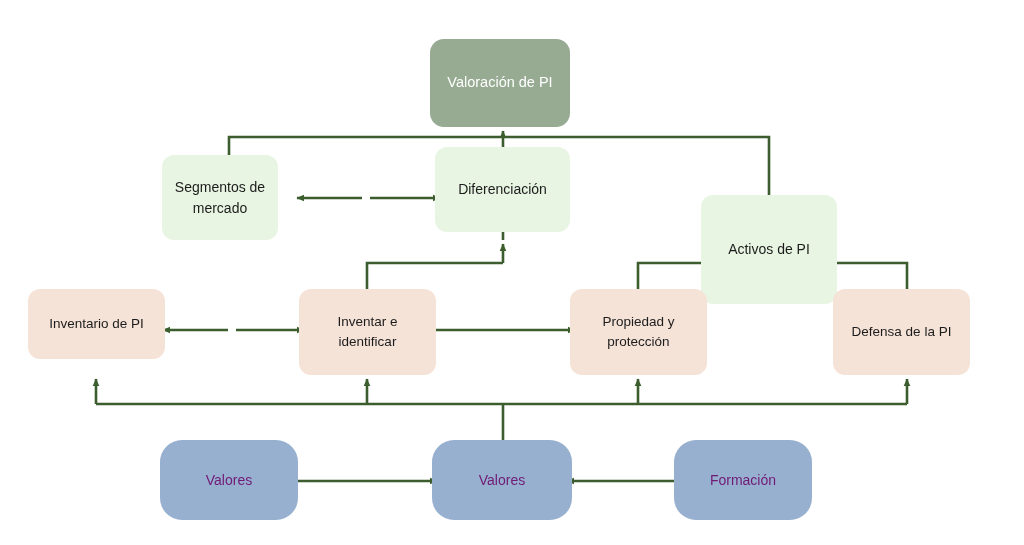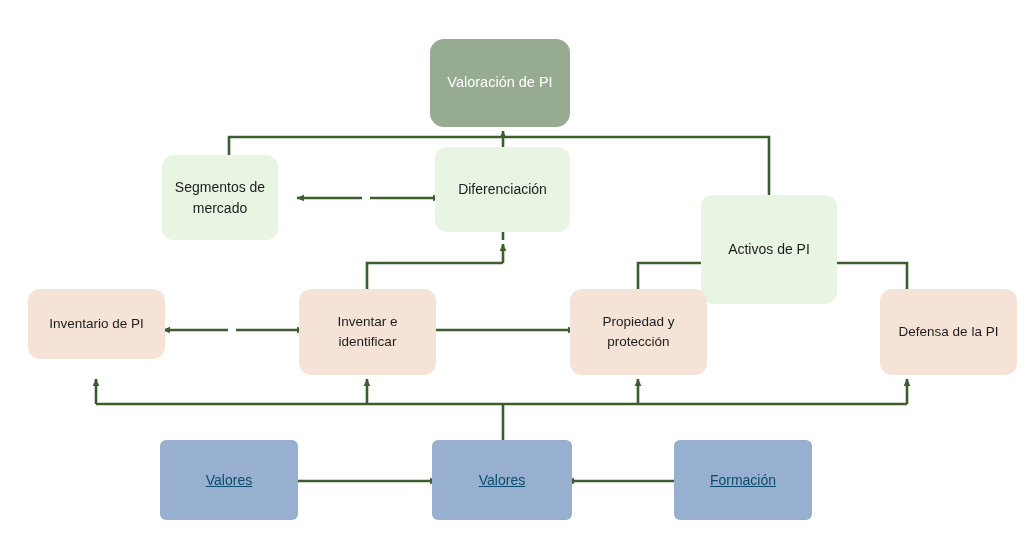--- a/index.html
+++ b/index.html
@@ -46,24 +46,23 @@
     color: #1c1c1c;
     font-size: 14px;
   }
   .node.lvl-process {
     background: #f6e3d8;
     color: #1c1c1c;
     font-size: 13.5px;
   }
   .node.lvl-foundation {
     background: #97b0cf;
-    color: #0c4a6e;
+    color: #701a75;
     font-size: 14px;
-    border-radius: 6px;
-    text-decoration: underline;
+    border-radius: 22px;
   }
 </style>
 </head>
 <body>
 
 <div id="canvas">
 
   <svg id="edges" viewBox="0 0 1024 545" xmlns="http://www.w3.org/2000/svg">
     <defs>
       <marker id="ar" markerWidth="9" markerHeight="9" refX="7.4" refY="4.5" orient="auto" markerUnits="userSpaceOnUse">
@@ -128,19 +127,19 @@
   <div class="node lvl-strategy" style="left:162px; top:155px; width:116px; height:85px;">Segmentos de
 mercado</div>
   <div class="node lvl-strategy" style="left:435px; top:147px; width:135px; height:85px;">Diferenciación</div>
   <div class="node lvl-strategy" style="left:701px; top:155px; width:136px; height:109px;margin-top:40px;">Activos de PI</div>
 
   <div class="node lvl-process" style="left:28px; top:289px; width:137px; height:70px;">Inventario de PI</div>
   <div class="node lvl-process" style="left:299px; top:289px; width:137px; height:86px;">Inventar e
 identificar</div>
   <div class="node lvl-process" style="left:570px; top:289px; width:137px; height:86px;">Propiedad y
 protección</div>
-  <div class="node lvl-process" style="left:880px; top:289px; width:137px; height:86px;">Defensa de la PI</div>
+  <div class="node lvl-process" style="left:833px; top:289px; width:137px; height:86px;">Defensa de la PI</div>
 
   <div class="node lvl-foundation" style="left:160px; top:440px; width:138px; height:80px;">Valores</div>
   <div class="node lvl-foundation" style="left:432px; top:440px; width:140px; height:80px;">Valores</div>
   <div class="node lvl-foundation" style="left:674px; top:440px; width:138px; height:80px;">Formación</div>
 
 </div>
 
 </body></html>

